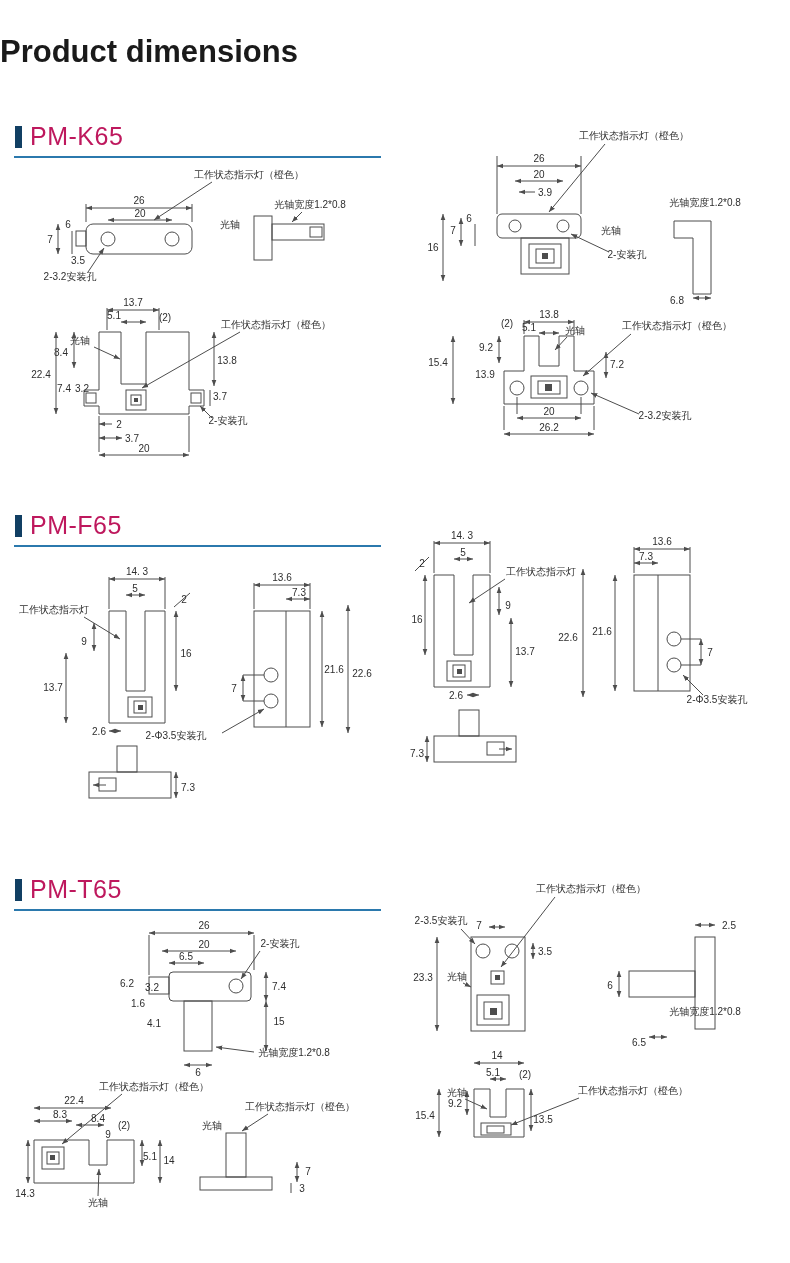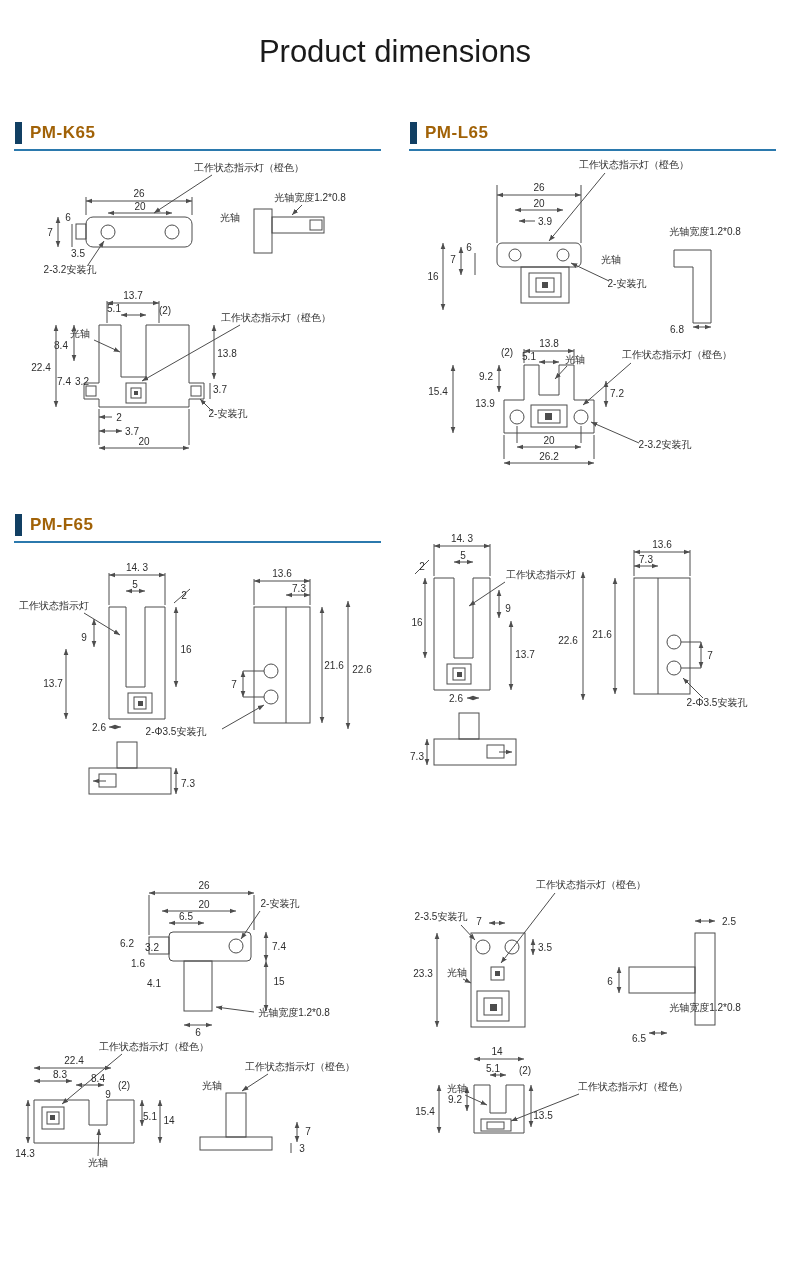--- a/index.html
+++ b/index.html
@@ -1,27 +1,27 @@
 <!DOCTYPE html>
 <html><head>
 <meta charset="utf-8">
 <style>
   *{box-sizing:border-box}
   html,body{margin:0;padding:0;background:#fff}
   body{font-family:"Liberation Sans","DejaVu Sans",sans-serif;color:#222}
   .page{width:790px;height:1263px;background:#fff;overflow:hidden;position:relative}
-  .page-title{margin:0;padding:34px 0 8px;text-align:center;font-size:31px;font-weight:normal;color:#1a1a1a}
+  .page-title{margin:0;padding:34px 0 8px;font-size:31px;font-weight:bold;color:#1a1a1a}
   .grid{display:grid;grid-template-columns:1fr 1fr;column-gap:28px;padding:0 14px}
   .panel{position:relative}
   .mt-a{margin-top:44px}
-  .mt-b{margin-top:34px}
+  .mt-b{margin-top:24px}
   .mt-c{margin-top:54px}
   .sec-head{display:flex;align-items:center;gap:8px;border-bottom:2px solid #2b79ad;padding:0 0 5px 1px}
   .sec-bar{width:7px;height:22px;background:#113f63;flex:0 0 auto}
-  .sec-title{margin:0;font-size:17px;font-weight:bold;color:#a16207;letter-spacing:.5px}
+  .sec-title{margin:0;font-size:25px;font-weight:normal;color:#be185d;letter-spacing:.5px}
   svg{display:block;margin-top:4px}
   .s{stroke:#4d4d4d;stroke-width:1;fill:none}
   .fl{fill:#4d4d4d;stroke:none}
   svg text{font-size:10px;fill:#2e2e2e;text-anchor:middle}
 </style>
 </head>
 <body>
 
 <div class="page">
   <h1 class="page-title">Product dimensions</h1>
@@ -102,24 +102,20 @@
           <text x="118" y="280">3.7</text>
           <line class="s" x1="85" y1="254" x2="85" y2="290"></line>
             <line class="s" x1="175" y1="254" x2="175" y2="290"></line>
           <line class="s" x1="85" y1="293" x2="175" y2="293" marker-start="url(#aK)" marker-end="url(#aK)"></line>
           <text x="130" y="290">20</text>
         </g>
       </svg>
     </section>
 
     <section class="panel mt-a">
-      <div class="sec-head">
-        <span class="sec-bar"></span>
-        <h2 class="sec-title">PM-L65</h2>
-      </div>
       <svg width="367" height="325" viewBox="0 0 367 325">
         <defs>
             <marker id="aL" viewBox="0 0 10 10" refX="9" refY="5" markerWidth="7" markerHeight="7" orient="auto-start-reverse">
               <path d="M0,1.5 L9,5 L0,8.5 z" fill="#4d4d4d"></path>
             </marker>
           </defs>
         <g>
           <text x="225" y="13">工作状态指示灯（橙色）</text>
           <line class="s" x1="196" y1="18" x2="140" y2="86" marker-end="url(#aL)"></line>
           <line class="s" x1="88" y1="30" x2="88" y2="88"></line>
@@ -316,20 +312,24 @@
           <rect class="s" x="25" y="221" width="82" height="26"></rect>
           <rect class="s" x="78" y="227" width="17" height="13"></rect>
           <line class="s" x1="103" y1="234" x2="90" y2="234" marker-start="url(#aR)"></line>
           <line class="s" x1="18" y1="221" x2="18" y2="247" marker-start="url(#aR)" marker-end="url(#aR)"></line>
           <text x="8" y="242">7.3</text>
         </g>
       </svg>
     </section>
 
     <section class="panel mt-c">
+      <div class="sec-head">
+        <span class="sec-bar"></span>
+        <h2 class="sec-title">PM-T65</h2>
+      </div>
       <svg width="367" height="330" viewBox="0 0 367 330">
         <defs>
             <marker id="aT" viewBox="0 0 10 10" refX="9" refY="5" markerWidth="7" markerHeight="7" orient="auto-start-reverse">
               <path d="M0,1.5 L9,5 L0,8.5 z" fill="#4d4d4d"></path>
             </marker>
           </defs>
         <g>
           <rect class="s" x="135" y="62" width="20" height="17"></rect>
           <rect class="s" x="155" y="57" width="82" height="29" rx="4"></rect>
           <circle class="s" cx="222" cy="71" r="7"></circle>

